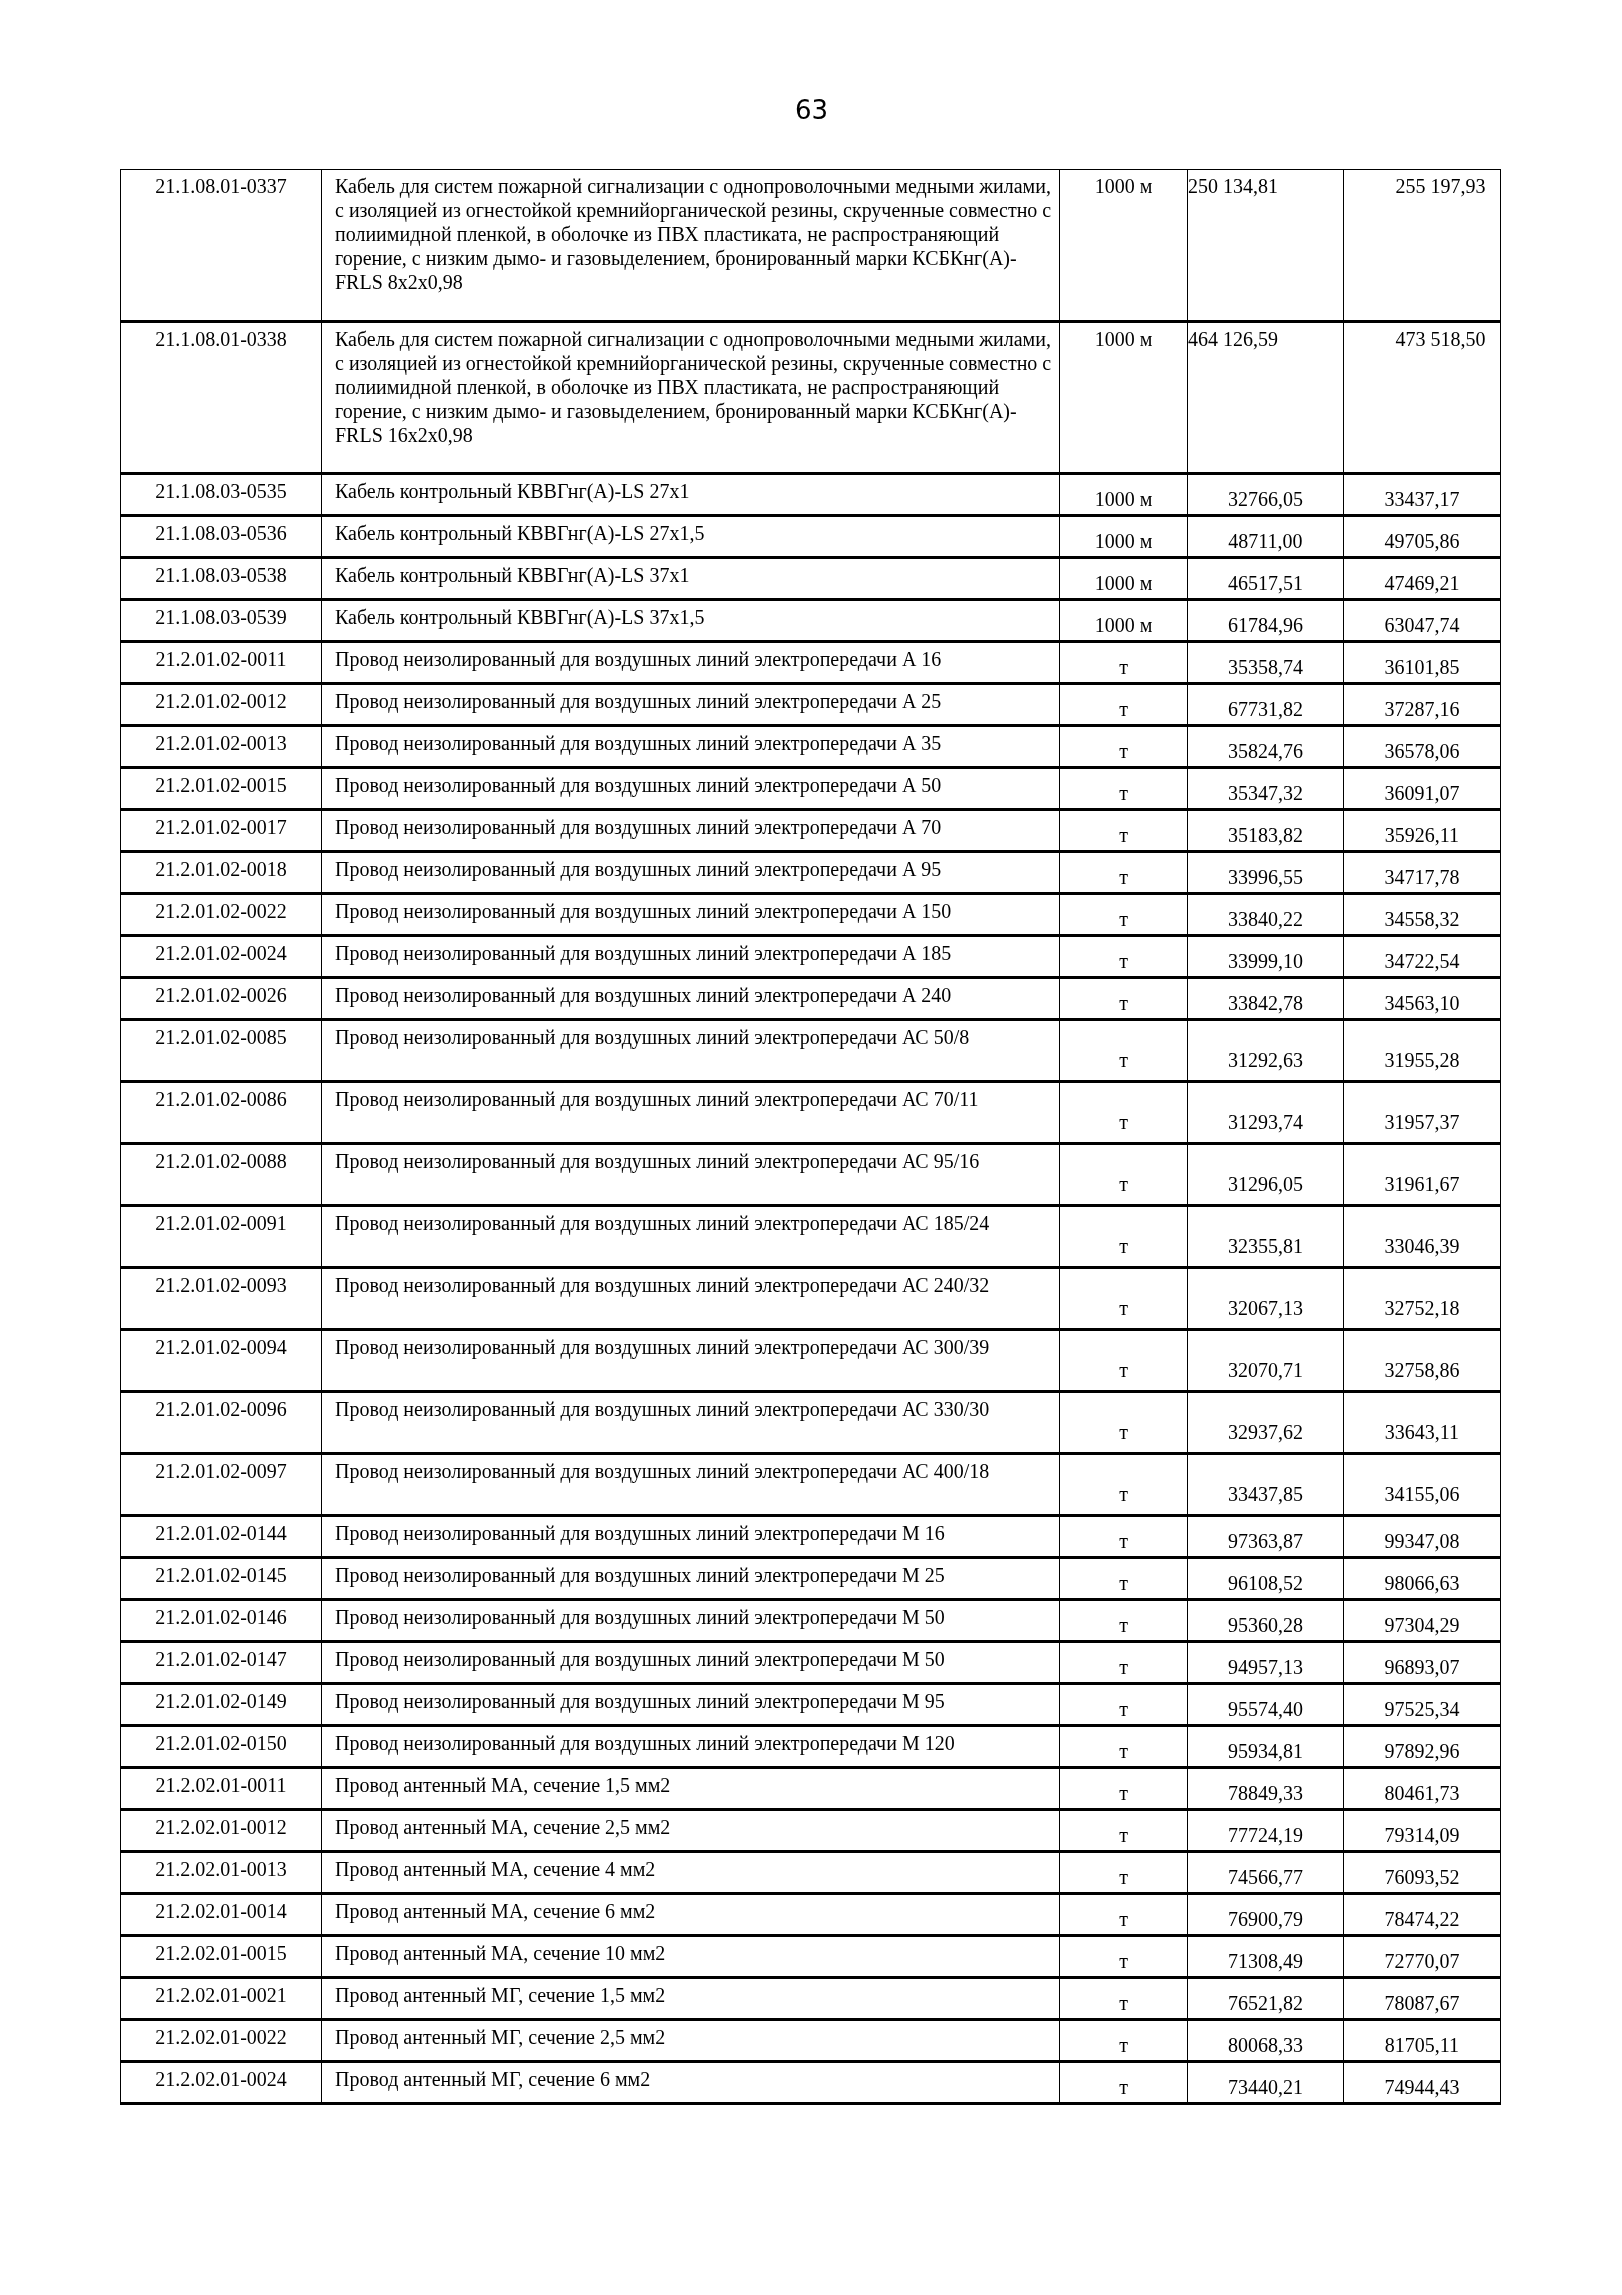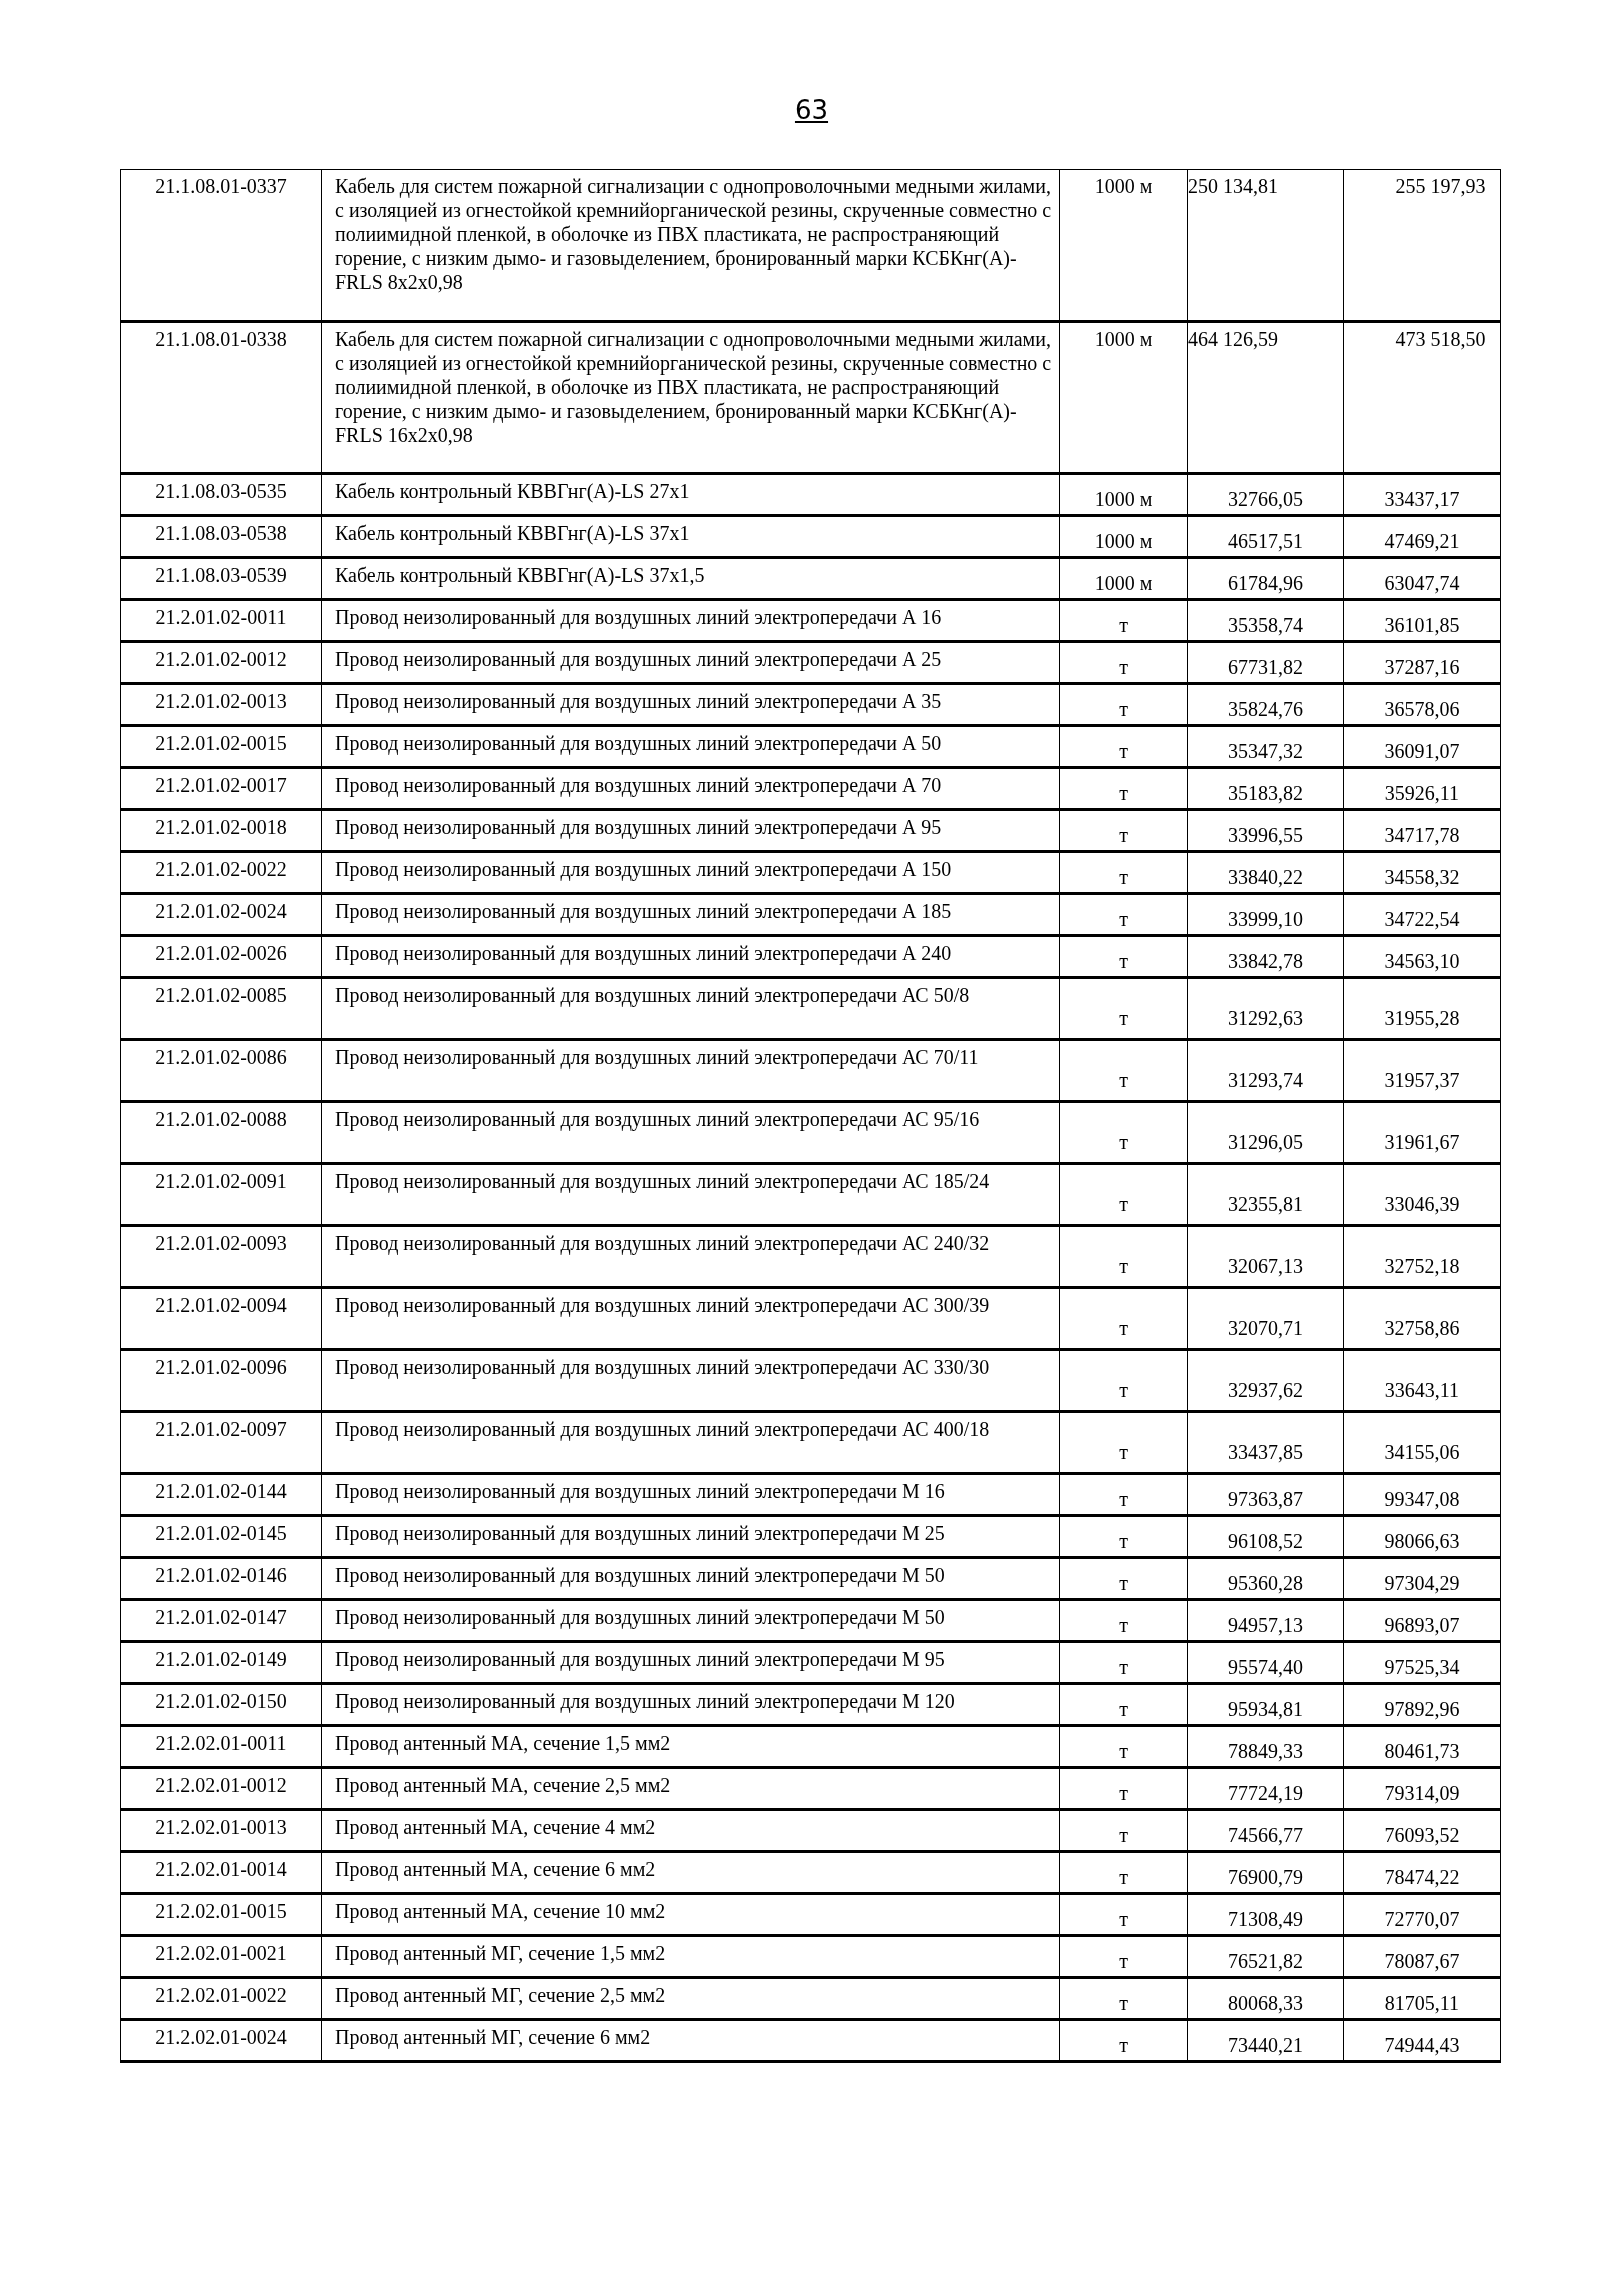--- a/index.html
+++ b/index.html
@@ -1,19 +1,19 @@
 <!DOCTYPE html>
 <html style="font-size:10.5px"><head>
   <meta charset="utf-8">
   <style>
     html, body { margin: 0; padding: 0; background: #ffffff; }
     body { width: 1623px; height: 2295px; position: relative; overflow: hidden;
            font-family: "Liberation Serif", "DejaVu Serif", serif; color: #000; }
     .page-number { position: absolute; top: 95px; left: 0; width: 1623px; text-align: center;
-                   font-family: "DejaVu Sans", "Liberation Sans", sans-serif; font-size: 26px; text-decoration: underline; }
+                   font-family: "DejaVu Sans", "Liberation Sans", sans-serif; font-size: 26px; }
     table.price-table { position: absolute; top: 169px; left: 120px; width: 1380px;
                         border-collapse: collapse; table-layout: fixed; }
     table.price-table td { border: 1.3px solid #000; vertical-align: top; font-size: 20px;
                            line-height: 24px; padding: 0; }
     table.price-table tr { border-bottom: 3.3px solid #000; }
     table.price-table tr td { border-bottom: 3.3px solid #000; }
     col.c-code { width: 201px; } col.c-name { width: 738px; } col.c-unit { width: 128px; }
     col.c-p1 { width: 156px; } col.c-p2 { width: 157px; }
     td.code { text-align: center; padding-top: 3.9px !important; }
     td.name { padding: 3.9px 6.5px 0 13px !important; }
@@ -59,20 +59,27 @@
   </tr>
 
   <tr class="h-1 short">
     <td class="code">21.1.08.03-0535</td>
     <td class="name">Кабель контрольный КВВГнг(А)-LS 27х1</td>
     <td class="unit">1000 м</td>
     <td class="p1">32766,05</td>
     <td class="p2">33437,17</td>
   </tr>
 
+  <tr class="h-1 short">
+    <td class="code">21.1.08.03-0536</td>
+    <td class="name">Кабель контрольный КВВГнг(А)-LS 27х1,5</td>
+    <td class="unit">1000 м</td>
+    <td class="p1">48711,00</td>
+    <td class="p2">49705,86</td>
+  </tr>
 
   <tr class="h-1 short">
     <td class="code">21.1.08.03-0538</td>
     <td class="name">Кабель контрольный КВВГнг(А)-LS 37х1</td>
     <td class="unit">1000 м</td>
     <td class="p1">46517,51</td>
     <td class="p2">47469,21</td>
   </tr>
 
   <tr class="h-1 short">

